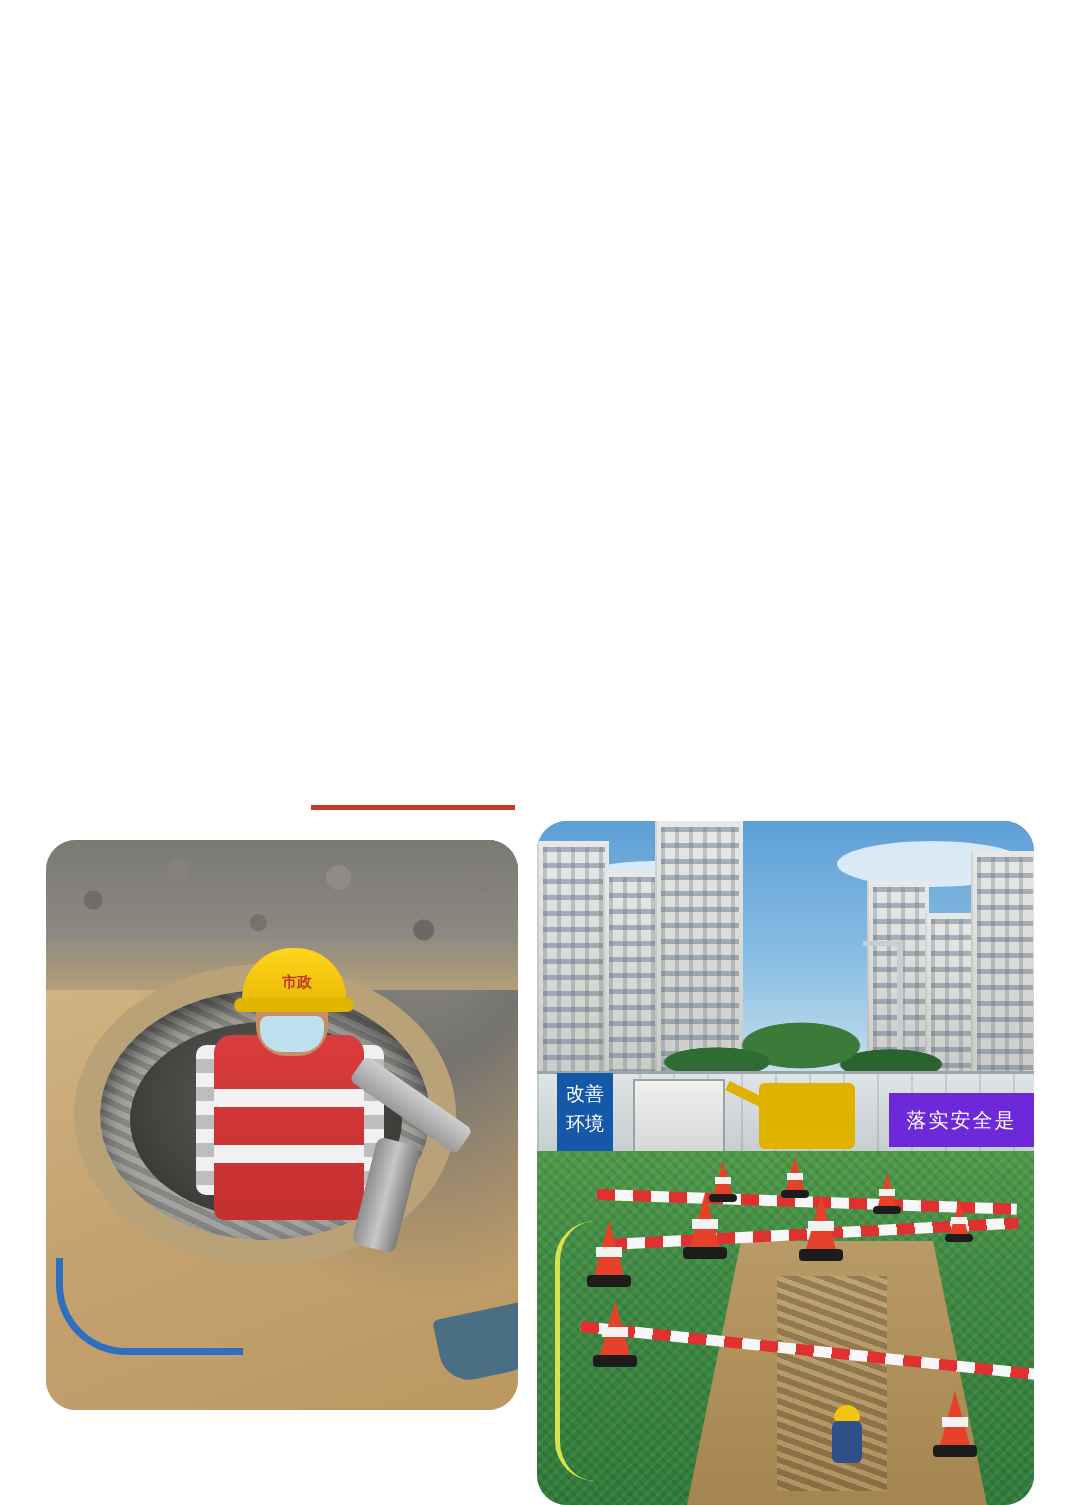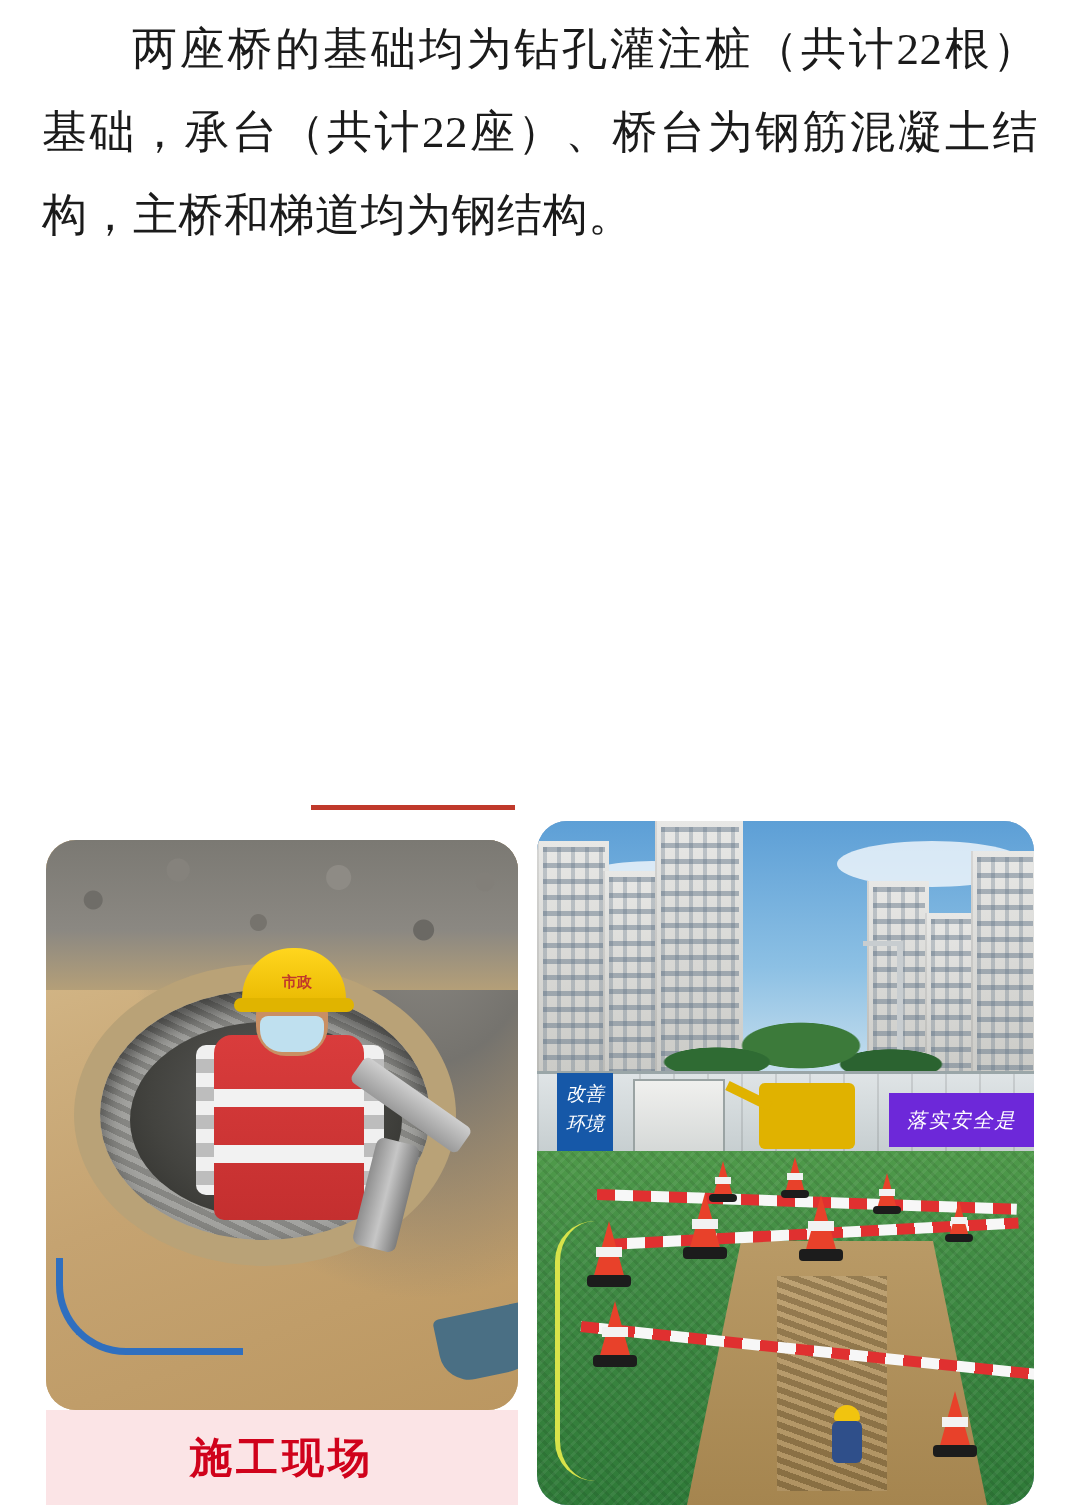--- a/index.html
+++ b/index.html
@@ -62,21 +62,20 @@
     height: 570px;
     background: #c9ab80;
   }
   
   .photo-right {
     left: 537px;
     top: 16px;
     width: 497px;
     height: 684px;
     background: #7fa0c4;
-    font-style: italic;
   }
 
   .caption-bar {
     position: absolute;
     left: 46px;
     top: 605px;
     width: 472px;
     height: 95px;
     background: #fbe4e6;
     display: flex;
@@ -373,21 +372,20 @@
   }
   .rp-pole::after{
     content:""; position:absolute; left: -34px; top: 0; width: 40px; height: 5px;
     background: #c8cdd0;
   }
 </style>
 </head>
 <body>
 
 <div class="article">
-  <p class="para">两座桥的基础均为钻孔灌注桩（共计22根）基础，承台（共计22座）、桥台为钢筋混凝土结构，主桥和梯道均为钢结构。</p>
 </div>
 
 <div class="figure-zone">
 
   <div class="red-rule"></div>
 
   <div class="photo photo-left">
     <div class="lp-ground"></div>
     <div class="lp-gravel"></div>
     <div class="lp-ring"></div>
@@ -480,16 +478,13 @@
         <div class="cone-stripe"></div>
         <div class="cone-base"></div>
     </div>
     <div class="cone" style="left:418px;top:570px">
       <div class="cone-body"></div>
         <div class="cone-stripe"></div>
         <div class="cone-base"></div>
     </div>
   </div>
 
-  <div class="caption-bar">
-    <span class="caption-text">施工现场</span>
-  </div>
 </div>
 
 </body></html>

